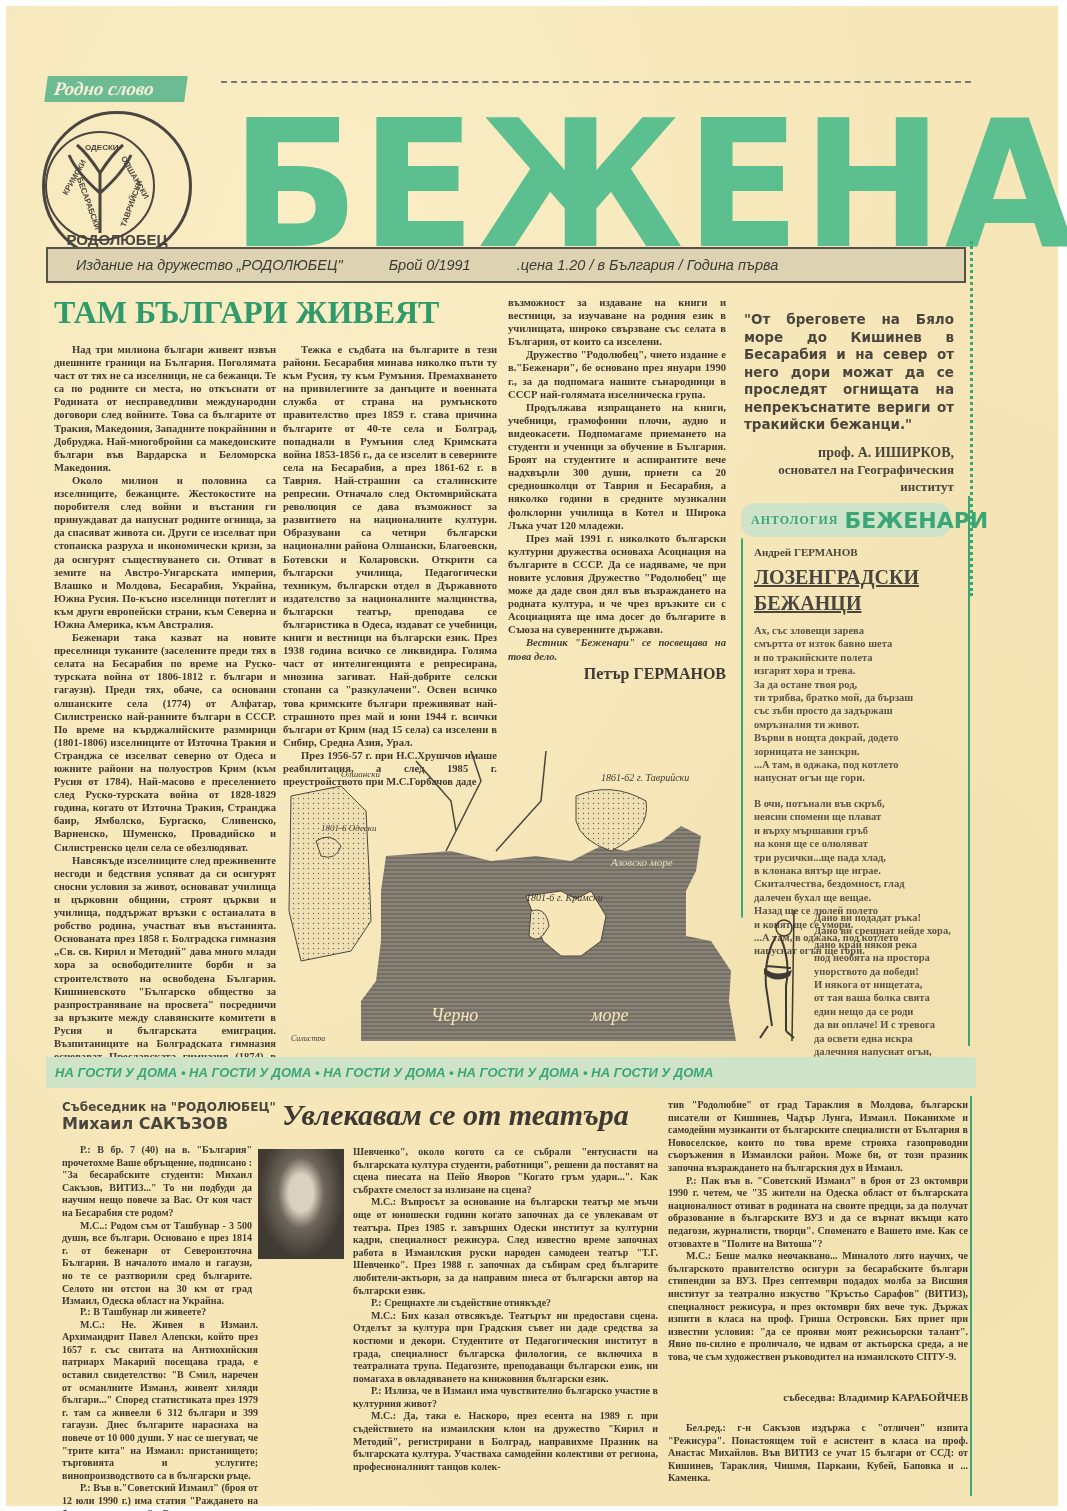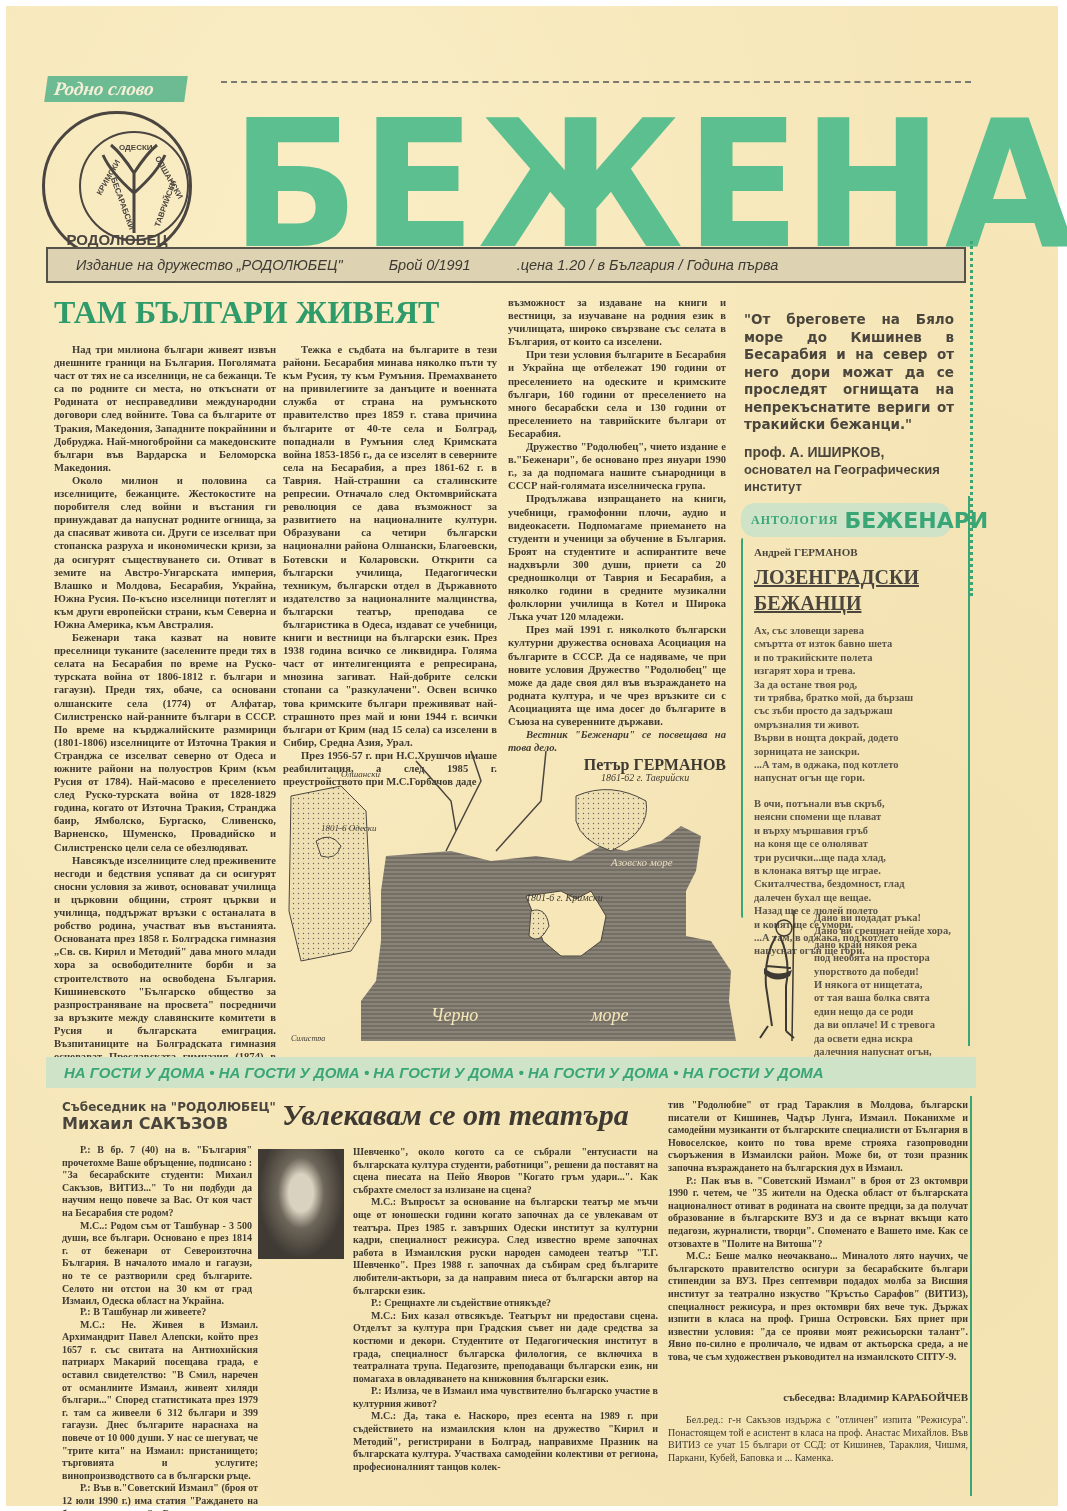--- a/index.html
+++ b/index.html
@@ -14,21 +14,21 @@
   .abs { position: absolute; }
   
   .rodno {
     left: 40px; top: 70px; width: 140px; height: 26px; background: #6dbb93;
     color: #f6efd8; font-style: italic; font-weight: bold; font-size: 19px; line-height: 26px;
     padding-left: 8px; font-family: "Liberation Serif", serif; transform: skewX(-8deg);
   }
   .topline { left: 215px; top: 75px; width: 750px; height: 3px; border-top: 2px dashed #7a7a70; }
   .emblem {
     left: 36px; top: 105px; width: 150px; height: 150px; border-radius: 50%;
-    border: 3px solid #4a4540; display: flex; align-items: center; justify-content: flex-end;
+    border: 3px solid #4a4540; display: flex; align-items: center; justify-content: flex-start;
   }
   .emblem-inner {
     width: 110px; height: 110px; border-radius: 50%; border: 2px solid #4a4540;
     position: relative; font-family: "Liberation Sans", sans-serif; font-size: 8px; font-weight: bold;
   }
   .emblem-inner span { position: absolute; color: #4a4540; }
   .emblem-ring-text {
     position: absolute; bottom: 10px; left: 0; right: 0; text-align: center;
     font-family: Liberation Sans, sans-serif; font-weight: bold; font-size: 15px; color: #4a4540;
   }
@@ -52,33 +52,33 @@
   }
   .col {
     font-family: "Liberation Serif", serif; font-size: 10.6px; line-height: 13.1px; text-align: justify; color: #3f3b33; font-weight: bold;
   }
   .col p { text-indent: 18px; }
   .col p.noind { text-indent: 0; }
   .quote {
     font-family: "DejaVu Sans", sans-serif; font-size: 13.5px; line-height: 17.5px; font-weight: bold;
     color: #4a463e; text-align: justify;
   }
-  .quote-author { font-family: Liberation Sans, sans-serif; font-size: 14px; line-height: 17px; font-weight: bold; color: #4a463e; text-align: left; }
+  .quote-author { font-family: Liberation Serif, serif; font-size: 14px; line-height: 17px; font-weight: bold; color: #4a463e; text-align: right; }
   .antho {
     left: 735px; top: 497px; width: 210px; height: 34px; background: #cfe3c8;
     display: flex; align-items: center; padding-left: 10px; border-radius: 14px;
   }
   .antho .lbl { font-family: "Liberation Serif", serif; font-weight: bold; font-size: 12px; color: #3aa676; letter-spacing: 1px; margin-right: 6px; }
   .antho .brand { font-family: "DejaVu Sans", sans-serif; font-weight: bold; font-size: 22px; color: #3aa676; }
   .poem { font-family: "Liberation Serif", serif; font-size: 10.5px; line-height: 13.4px; font-weight: bold; color: #5a554a; }
   .poem-title { font-family: "Liberation Serif", serif; font-size: 20px; line-height: 26px; font-weight: bold; color: #4a463e; text-decoration: underline; }
   .stripe {
     left: 40px; top: 1051px; width: 930px; height: 31px; background: #cfe3c8;
-    font-family: "Liberation Sans", sans-serif; font-style: italic; font-weight: bold; font-size: 15px;
-    color: #3aa676; line-height: 31px; padding-left: 18px; white-space: nowrap; overflow: hidden;
+    font-family: "Liberation Sans", sans-serif; font-style: italic; font-weight: bold; font-size: 13px;
+    color: #3aa676; line-height: 31px; padding-left: 9px; white-space: nowrap; overflow: hidden;
   }
   .interview-head { font-family: "DejaVu Sans", sans-serif; font-weight: bold; color: #4a463e; }
   .bigital { font-family: "Liberation Serif", serif; font-style: italic; font-weight: bold; font-size: 30px; color: #3e3a33; white-space: nowrap; }
   .photo {
     left: 252px; top: 1143px; width: 86px; height: 110px; background: #7a7468;
     background-image: radial-gradient(ellipse at 50% 40%, #d9d2c0 0 20%, #6d665a 38%, #3f3a33 70%);
   }
   .rightrule { border-left: 2px solid #3aa676; }
 </style>
 </head>
@@ -121,21 +121,20 @@
     <p>Навсякъде изселниците след преживените несгоди и бедствия успяват да си осигурят сносни условия за живот, основават училища и църковни общини, строят църкви и училища, поддържат връзки с останалата в робство родина, участват във въстанията. Основаната през 1858 г. Болградска гимназия „Св. св. Кирил и Методий" дава много млади хора за освободителните борби и за строителството на освободена България. Кишиневското "Българско общество за разпространяване на просвета" посредничи за връзките между славянските комитети в Русия и българската емиграция. Възпитаниците на Болградската гимназия основават Преславската гимназия (1874) в Таврия, където преселниците от Бесарабия основават около 40 села през 1861-1862 г.</p>
   </div>
 
   <div class="abs col" style="left:277px;top:337px;width:214px;">
     <p>Тежка е съдбата на българите в тези райони. Бесарабия минава няколко пъти ту към Русия, ту към Румъния. Премахването на привилегиите за данъците и военната служба от страна на румънското правителство през 1859 г. става причина българите от 40-те села и Болград, попаднали в Румъния след Кримската война 1853-1856 г., да се изселят в северните села на Бесарабия, а през 1861-62 г. в Таврия. Най-страшни са сталинските репресии. Отначало след Октомврийската революция се дава възможност за развитието на националните култури. Образувани са четири български национални района Олшански, Благоевски, Ботевски и Коларовски. Открити са български училища, Педагогически техникум, български отдел в Държавното издателство за националните малцинства, български театър, преподава се българистика в Одеса, издават се учебници, книги и вестници на български език. През 1938 година всичко се ликвидира. Голяма част от интелигенцията е репресирана, мнозина загиват. Най-добрите селски стопани са "разкулачени". Освен всичко това кримските българи преживяват най-страшното през май и юни 1944 г. всички българи от Крим (над 15 села) са изселени в Сибир, Средна Азия, Урал.</p>
     <p>През 1956-57 г. при Н.С.Хрушчов имаше реабилитация, а след 1985 г. преустройството при М.С.Горбачов даде</p>
   </div>
 
   <div class="abs col" style="left:502px;top:290px;width:218px;">
     <p class="noind">възможност за издаване на книги и вестници, за изучаване на родния език в училищата, широко свързване със селата в България, от които са изселени.</p>
-    <p>При тези условия българите в Бесарабия и Украйна ще отбележат 190 години от преселението на одеските и кримските българи, 160 години от преселението на много бесарабски села и 130 години от преселението на таврийските българи от Бесарабия.</p>
     <p>Дружество "Родолюбец", чието издание е в."Беженари", бе основано през януари 1990 г., за да подпомага нашите сънародници в СССР най-голямата изселническа група.</p>
     <p>Продължава изпращането на книги, учебници, грамофонни плочи, аудио и видеокасети. Подпомагаме приемането на студенти и ученици за обучение в България. Броят на студентите и аспирантите вече надхвърли 300 души, приети са 20 средношколци от Таврия и Бесарабия, а няколко години в средните музикални фолклорни училища в Котел и Широка Лъка учат 120 младежи.</p>
     <p>През май 1991 г. няколкото български културни дружества основаха Асоциация на българите в СССР. Да се надяваме, че при новите условия Дружество "Родолюбец" ще може да даде своя дял във възраждането на родната култура, и че чрез връзките си с Асоциацията ще има досег до българите в Съюза на суверенните държави.</p>
     <p style="font-style:italic">Вестник "Беженари" се посвещава на това дело.</p>
     <p style="text-align:right;font-size:16px;margin-top:4px">Петър ГЕРМАНОВ</p>
   </div>
 
   <div class="abs" style="left:275px;top:735px;width:455px;height:300px;">
     <svg width="455" height="300" viewBox="0 0 455 300">
       <defs>
@@ -268,17 +267,17 @@
     <p>М.С.: Бих казал отвсякъде. Театърът ни предостави сцена. Отделът за култура при Градския съвет ни даде средства за костюми и декори. Студентите от Педагогическия институт в града, специалност българска филология, се включиха в театралната трупа. Педагозите, преподаващи български език, ни помагаха в овладяването на книжовния български език.</p>
     <p>Р.: Излиза, че в Измаил има чувствително българско участие в културния живот?</p>
     <p>М.С.: Да, така е. Наскоро, през есента на 1989 г. при съдействието на измаилския клон на дружество "Кирил и Методий", регистрирани в Болград, направихме Празник на българската култура. Участваха самодейни колективи от региона, професионалният танцов колек-</p>
   </div>
 
   <div class="abs col" style="left:662px;top:1093px;width:300px;font-size:10px;line-height:12.6px;">
     <p class="noind">тив "Родолюбие" от град Тараклия в Молдова, български писатели от Кишинев, Чадър Лунга, Измаил. Поканихме и самодейни музиканти от българските специалисти от България в Новоселское, които по това време строяха газопроводни съоръжения в Измаилски район. Може би, от този празник започна възраждането на българския дух в Измаил.</p>
     <p>Р.: Пак във в. "Советский Измаил" в броя от 23 октомври 1990 г. четем, че "35 жители на Одеска област от българската националност отиват в родината на своите предци, за да получат образование в българските ВУЗ и да се върнат вкъщи като педагози, журналисти, творци". Споменато е Вашето име. Как се отзовахте в "Полите на Витоша"?</p>
     <p>М.С.: Беше малко неочаквано... Миналото лято научих, че българското правителство осигури за бесарабските българи стипендии за ВУЗ. През септември подадох молба за Висшия институт за театрално изкуство "Кръстьо Сарафов" (ВИТИЗ), специалност режисура, и през октомври бях вече тук. Държах изпити в класа на проф. Гриша Островски. Бях приет при известни условия: "да се прояви моят режисьорски талант". Явно по-силно е проличало, че идвам от актьорска среда, а не това, че съм художествен ръководител на измаилското СПТУ-9.</p>
     <p style="text-align:right;margin-top:28px;font-size:11px">събеседва: Владимир КАРАБОЙЧЕВ</p>
-    <p style="margin-top:10px;font-weight:normal">Бел.ред.: г-н Сакъзов издържа с "отличен" изпита "Режисура". Понастоящем той е асистент в класа на проф. Анастас Михайлов. Във ВИТИЗ се учат 15 българи от ССД: от Кишинев, Тараклия, Чишмя, Паркани, Кубей, Баповка и ... Каменка.</p>
+    <p style="margin-top:18px;font-weight:bold">Бел.ред.: г-н Сакъзов издържа с "отличен" изпита "Режисура". Понастоящем той е асистент в класа на проф. Анастас Михайлов. Във ВИТИЗ се учат 15 българи от ССД: от Кишинев, Тараклия, Чишмя, Паркани, Кубей, Баповка и ... Каменка.</p>
   </div>
   <div class="abs rightrule" style="left:964px;top:1090px;height:400px;"></div>
 
 </div>
 
 </body></html>

